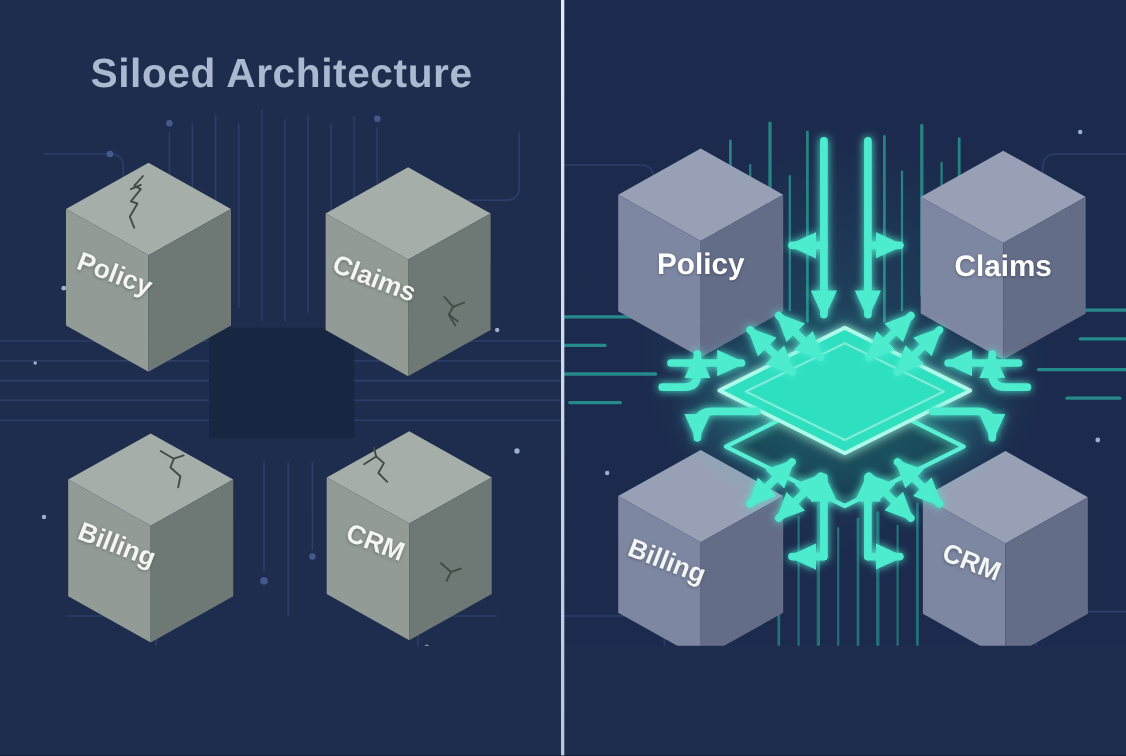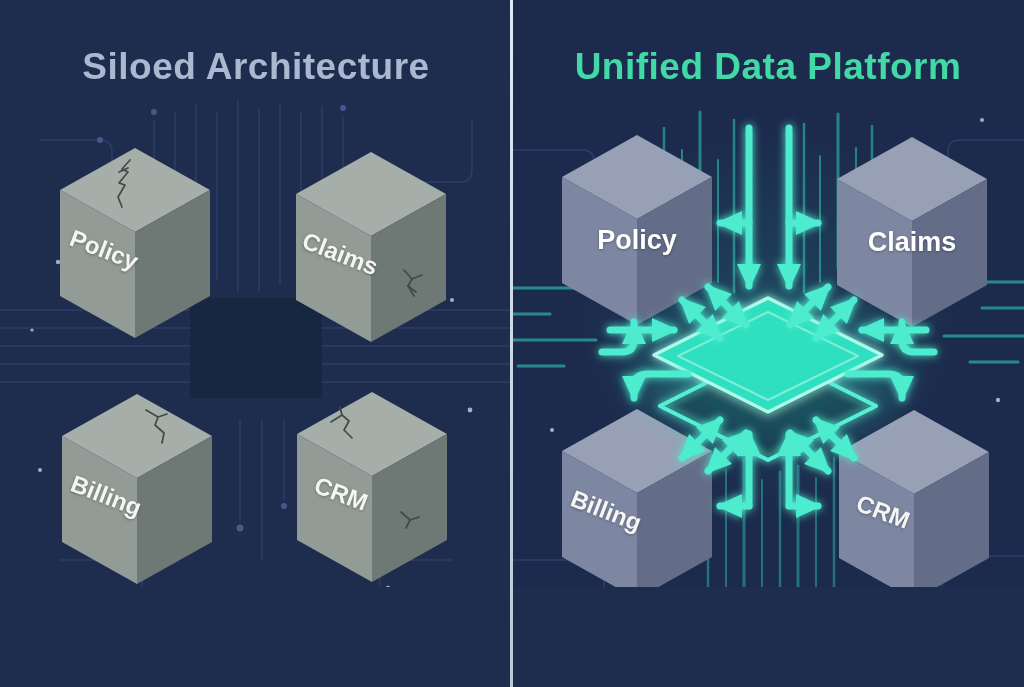--- a/index.html
+++ b/index.html
@@ -198,21 +198,20 @@
         </g>
       </g>
       <g fill="#9db0d2">
         <circle cx="470" cy="120" r="2"></circle>
           <circle cx="40" cy="430" r="2"></circle>
         <circle cx="486" cy="400" r="2.2"></circle>
           <circle cx="60" cy="640" r="1.8"></circle>
       </g>
     </svg>
 
-    <div class="panel-title" style="color: rgb(65, 217, 166);">Unified Data Platform</div>
 
     <div class="cube" style="left:50px;top:135px;">
       <svg width="150" height="190" viewBox="0 0 150 190">
         <polygon class="cr-top" points="75,0 150,42 75,84 0,42"></polygon>
         <polygon class="cr-left" points="0,42 75,84 75,190 0,148"></polygon>
         <polygon class="cr-right" points="75,84 150,42 150,148 75,190"></polygon>
       </svg>
       <div class="cube-label lbl-flat">Policy</div>
     </div>
 

